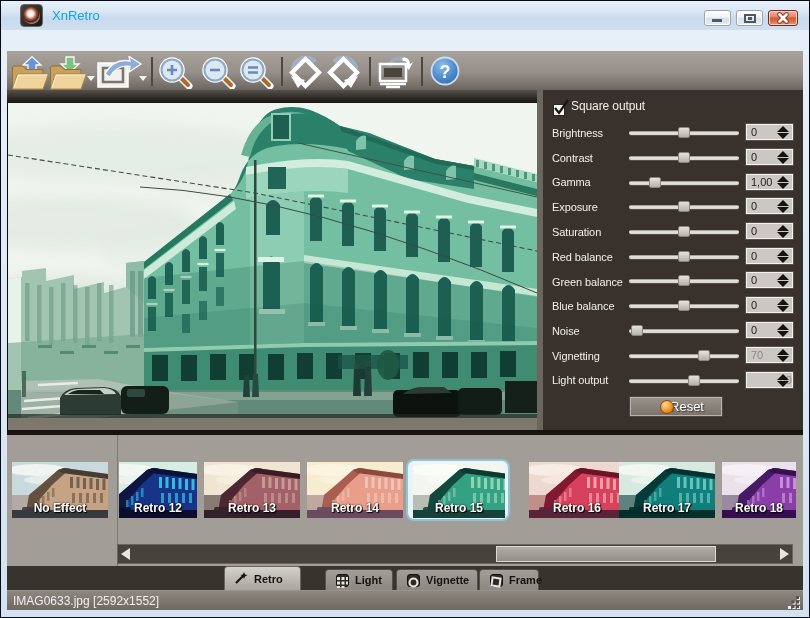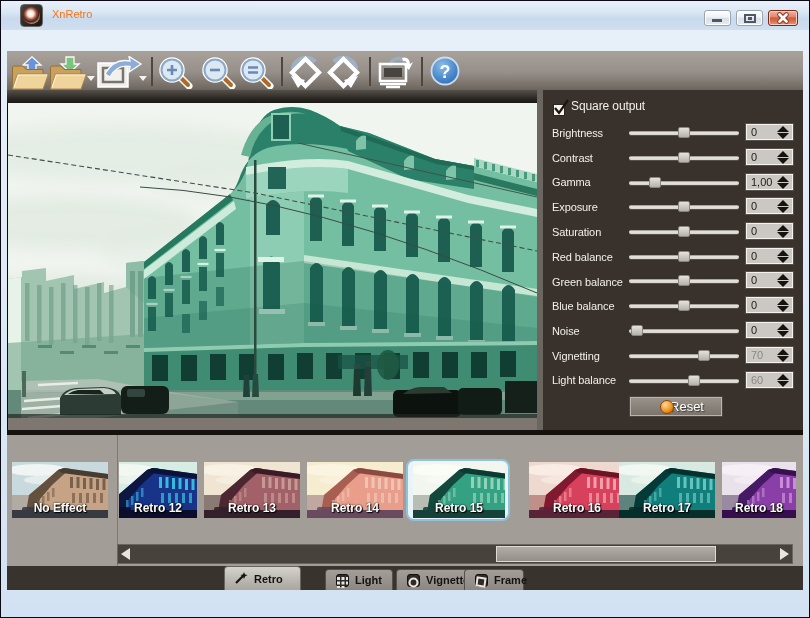--- a/index.html
+++ b/index.html
@@ -5,21 +5,21 @@
 body { width:810px; height:618px; font-family:"Liberation Sans", sans-serif; overflow:hidden; background:#000; }
 #win { position:absolute; left:0; top:0; width:810px; height:618px; background:#0a0a14; }
 #frame { position:absolute; left:1px; top:1px; width:808px; height:616px;
   background:linear-gradient(#e8f0f9, #d3e2f2); }
 #titlebar { position:absolute; left:1px; top:1px; width:808px; height:29px;
   background:linear-gradient(#e9f1fa 0%, #d8e6f4 40%, #c8daed 60%, #cfdff0 100%); }
 #appicon { position:absolute; left:20px; top:4px; width:23px; height:23px; border-radius:4px;
   background:linear-gradient(135deg,#4a4440,#181410); border:1px solid #6a645e; }
 #appicon .lens { position:absolute; left:2px; top:2px; width:17px; height:17px; border-radius:50%;
   background:radial-gradient(circle at 45% 40%, #ffffff 0%, #f4e8de 22%, #a05038 42%, #4e1e12 58%, #d8c8bc 78%, #f2ebe4 92%); }
-#apptitle { position:absolute; left:52px; top:8px; font-size:11px; color:#f97316; }
+#apptitle { position:absolute; left:52px; top:8px; font-size:13px; color:#0ea5e9; }
 .winbtn { position:absolute; top:10px; height:16px; border-radius:3px; }
 #btnmin, #btnmax { background:linear-gradient(#fdfeff 0%, #eef2f6 45%, #d9e0e7 50%, #e6ebf1 100%);
   border:1px solid #9aa4af; box-shadow:inset 0 0 0 1px #fff; }
 #btnmin { left:704px; width:27px; } #btnmax { left:736px; width:27px; }
 #btnclose { left:768px; width:30px; background:linear-gradient(#f4b0a0 0%, #e08a74 40%, #cf5c3c 50%, #d96a48 70%, #e8987e 100%);
   border:1px solid #7a2a1a; box-shadow:inset 0 0 0 1px #f8d0c4; }
 #minbar { position:absolute; left:712px; top:19px; width:10px; height:3px; background:#4e5864; }
 #maxbox { position:absolute; left:744px; top:14px; width:12px; height:9px; border:2px solid #4e5864; background:transparent;}
 #maxbox i { position:absolute; left:2px; top:1px; width:4px; height:3px; background:#4e5864; display:block;}
 #closex { position:absolute; left:768px; top:10px; width:30px; height:16px; }
@@ -432,26 +432,26 @@
           </div></div>
 <div class="label" style="left:9px; top:260px;">Vignetting</div>
 <div class="slider" style="left:86px; top:261px;">
           <div class="strack"></div>
           <div class="sthumb" style="left:69px;"></div>
         </div>
 <div class="spin dim" style="left:203px; top:257px;">70<div class="spinarrows">
             <div class="sarr up"></div>
             <div class="sarr dn"></div>
           </div></div>
-<div class="label" style="left:9px; top:284px;">Light balance</div>
+<div class="label" style="left:9px; top:284px;">Light output</div>
 <div class="slider" style="left:86px; top:286px;">
           <div class="strack"></div>
           <div class="sthumb" style="left:59px;"></div>
         </div>
-<div class="spin dim" style="left:203px; top:282px;">60<div class="spinarrows">
+<div class="spin dim" style="left:203px; top:282px;text-align:right;">60<div class="spinarrows">
             <div class="sarr up"></div>
             <div class="sarr dn"></div>
           </div></div>
 <div id="resetbtn"><div id="resetorb"></div>Reset</div>
       </div>
 </div>
 <div id="darkline"></div>
 <div id="thumbarea">
   <div id="thumbdiv"></div>
   <div id="selbox"></div>
@@ -693,21 +693,41 @@
         </svg>
         <div class="tabtext">Light</div>
       </div>
 <div class="tab" style="left:389px; width:82px;">
         <div class="tabicon"></div>
         <svg style="position:absolute;left:10px;top:6px;" width="13" height="13" viewBox="0 0 13 13">
           <circle cx="6.5" cy="6.5" r="4" fill="none" stroke="#e8e5e0" stroke-width="2.2"></circle>
         </svg>
         <div class="tabtext">Vignette</div>
       </div>
-<div class="tab" style="left:457px; width:60px;">
+<div class="tab" style="left:472px; width:60px;">
         <div class="tabicon"></div>
         <svg style="position:absolute;left:10px;top:6px;" width="13" height="13" viewBox="0 0 13 13">
           <rect x="2" y="2" width="8" height="8" fill="none" stroke="#e8e5e0" stroke-width="2" transform="rotate(8 6 6)"></rect>
         </svg>
         <div class="tabtext">Frame</div>
       </div>
     </div>
+<div id="statusbar">
+      <div id="statustext">IMAG0633.jpg [2592x1552]</div>
+      <div id="grip"><svg width="13" height="13" viewBox="0 0 13 13">
+          <g fill="#f2efec">
+            <rect x="9" y="1" width="3" height="3"></rect>
+            <rect x="9" y="5.5" width="3" height="3"></rect>
+            <rect x="9" y="10" width="3" height="3"></rect>
+            <rect x="4.5" y="5.5" width="3" height="3"></rect>
+            <rect x="4.5" y="10" width="3" height="3"></rect>
+            <rect x="0" y="10" width="3" height="3"></rect>
+          </g>
+          <g fill="#55504a">
+            <rect x="8" y="0" width="3" height="3"></rect>
+            <rect x="8" y="4.5" width="3" height="3"></rect>
+            <rect x="8" y="9" width="3" height="3"></rect>
+            <rect x="3.5" y="4.5" width="3" height="3"></rect>
+            <rect x="3.5" y="9" width="3" height="3"></rect>
+          </g>
+        </svg></div>
+    </div>
 </div>
 
 </body></html>

